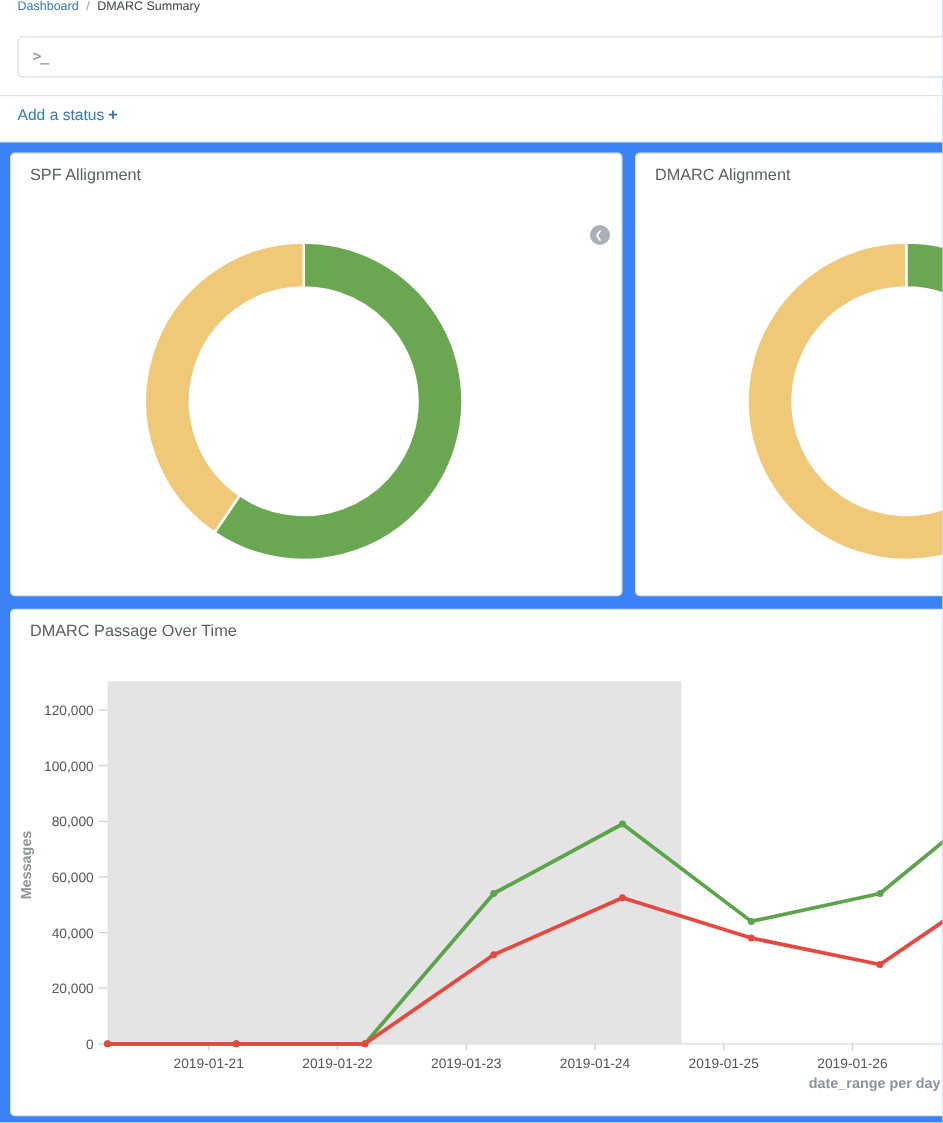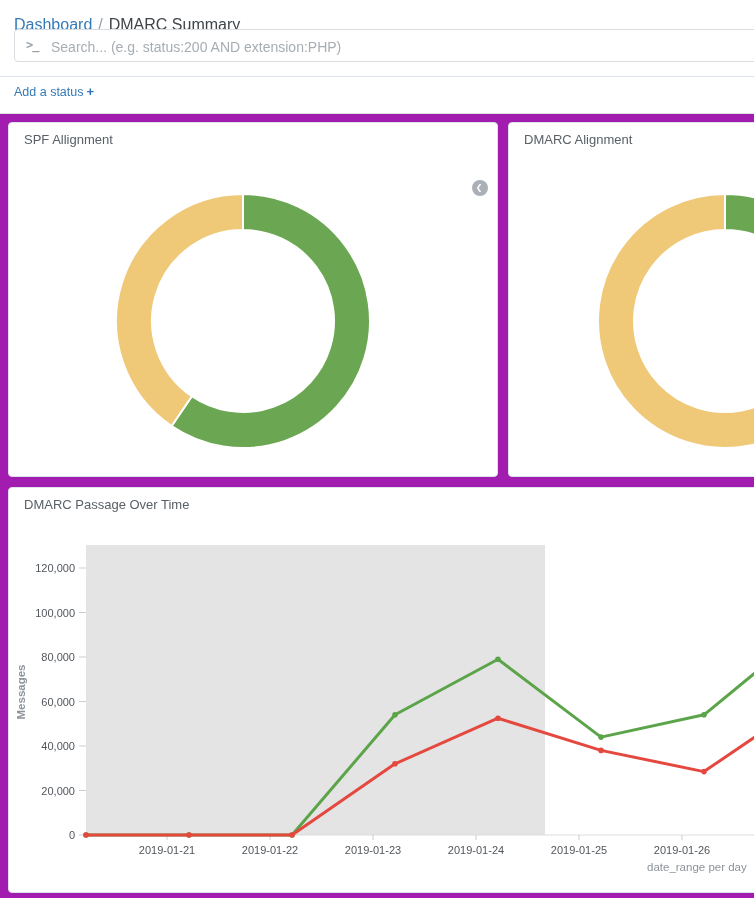--- a/index.html
+++ b/index.html
@@ -1,20 +1,20 @@
 <!DOCTYPE html>
 <html><head>
 <meta charset="utf-8">
 <style>
   html,body{margin:0;padding:0;}
   body{font-family:"Liberation Sans",sans-serif;background:#fff;}
   .viewport{position:relative;width:754px;height:898px;overflow:hidden;background:#fff;}
 
   
-  .breadcrumb{position:absolute;left:14px;top:16px;font-size:16px;color:#3f4449;}
+  .breadcrumb{position:absolute;left:14px;top:0;font-size:10px;color:#3f4449;}
   .breadcrumb a{color:#337ab7;text-decoration:none;cursor:pointer;}
   .breadcrumb .sep{color:#9aa0a6;margin:0 6px;}
   .breadcrumb .current{color:#3f4449;}
 
   
   .searchwrap{position:absolute;left:14px;top:29px;width:746px;height:33px;
     border:1px solid #d9dde2;border-radius:4px;background:#fff;box-sizing:border-box;}
   .searchwrap .prompt{position:absolute;left:11px;top:8px;font-family:"DejaVu Sans Mono",monospace;
     font-size:12px;font-weight:bold;color:#98a0a8;letter-spacing:-1px;}
   .searchwrap input{position:absolute;left:34px;top:0;width:560px;height:31px;border:none;outline:none;
@@ -23,49 +23,48 @@
 
   .hsep{position:absolute;left:0;width:754px;height:0;border-top:1px solid #dde3ea;}
   .sep1{top:76px;} .sep2{top:113px;}
 
   
   .filterbar{position:absolute;left:14px;top:84px;font-size:12.5px;}
   .filterbar a{color:#337ab7;text-decoration:none;cursor:pointer;}
   .filterbar .plus{font-weight:900;font-size:13px;margin-left:3px;color:#2f75b5;}
 
   
-  .dash{position:absolute;left:0;top:114px;width:754px;height:784px;background:#a21caf;}
+  .dash{position:absolute;left:0;top:114px;width:754px;height:784px;background:#3b82f6;}
   .panel{position:absolute;background:#fff;border:1px solid #dce3ea;border-radius:4px;box-sizing:border-box;}
   .panel-spf{left:8px;top:8px;width:490px;height:355px;}
   .panel-dkim{left:508px;top:8px;width:260px;height:355px;}
   .panel-dmarc{left:8px;top:373px;width:752px;height:406px;}
   .ptitle{position:absolute;left:15px;top:9px;font-size:13px;color:#596066;white-space:nowrap;}
 
   .legend-toggle{position:absolute;left:463px;top:57px;width:16px;height:16px;border:none;padding:0;
     border-radius:50%;background:#aab0b6;color:#fff;cursor:pointer;font-size:8px;line-height:16px;text-align:center;}
   .legend-toggle span{position:relative;left:-1px;}
 
   .vis-svg{position:absolute;left:0;top:0;}
   svg text{font-family:"Liberation Sans",sans-serif;}
   .tick-label{font-size:11px;fill:#51565c;}
   .axis-title{font-size:11.5px;font-weight:bold;fill:#8d939a;}
-  .xaxis-title{position:absolute;left:638px;top:373px;font-size:11.5px;font-weight:normal;color:#8d939a;white-space:nowrap;}
+  .xaxis-title{position:absolute;left:638px;top:373px;font-size:11.5px;font-weight:bold;color:#8d939a;white-space:nowrap;}
 </style>
 </head>
 <body>
 
 <div class="viewport">
 
   <div class="breadcrumb">
     <a>Dashboard</a><span class="sep">/</span><span class="current">DMARC Summary</span>
   </div>
 
   <div class="searchwrap">
     <span class="prompt">&gt;_</span>
-    <input type="text" placeholder="Search... (e.g. status:200 AND extension:PHP)" style="">
   </div>
 
   <div class="hsep sep1"></div>
 
   <div class="filterbar">
     <a><span>Add a status</span><span class="plus">+</span></a>
   </div>
 
   <div class="hsep sep2"></div>
 

